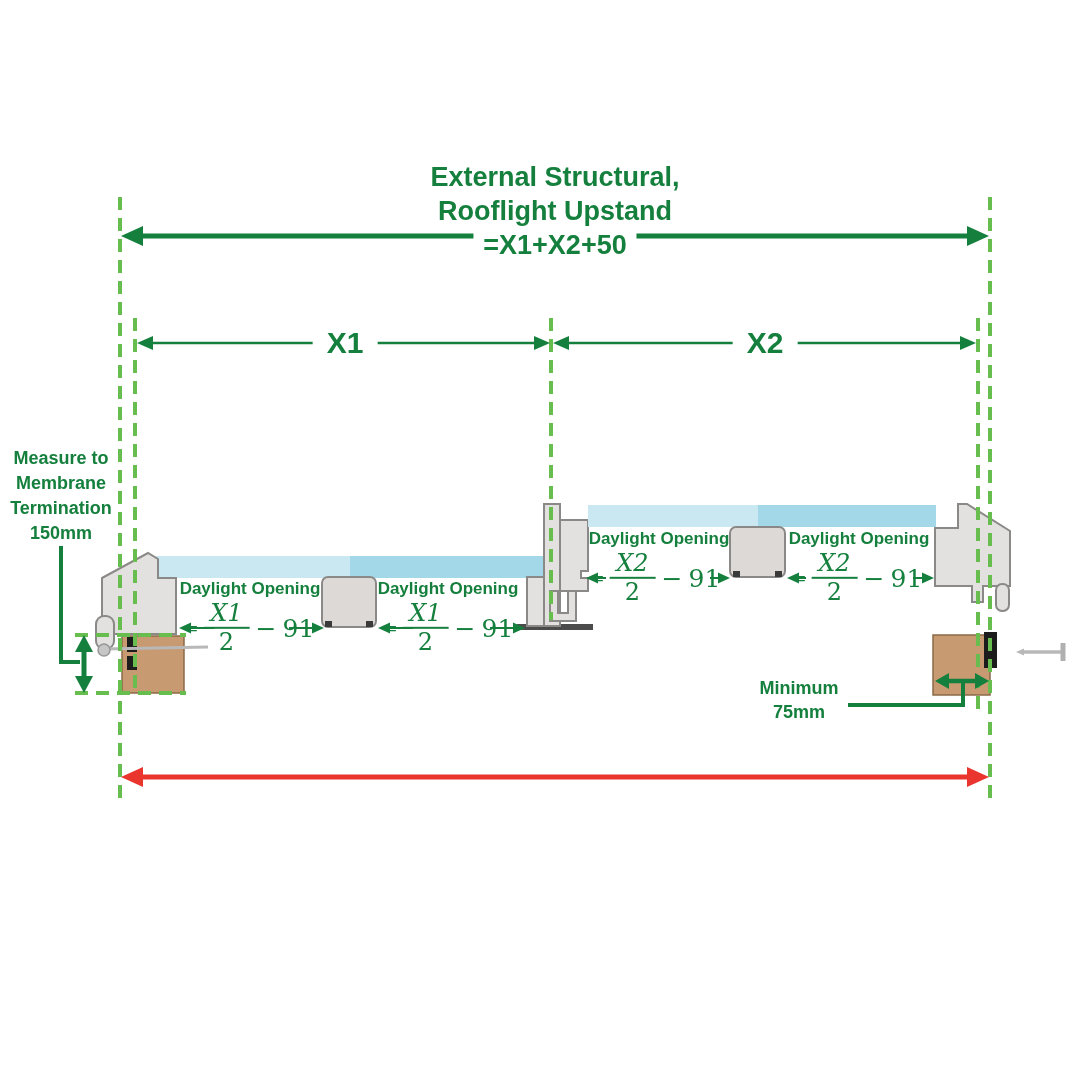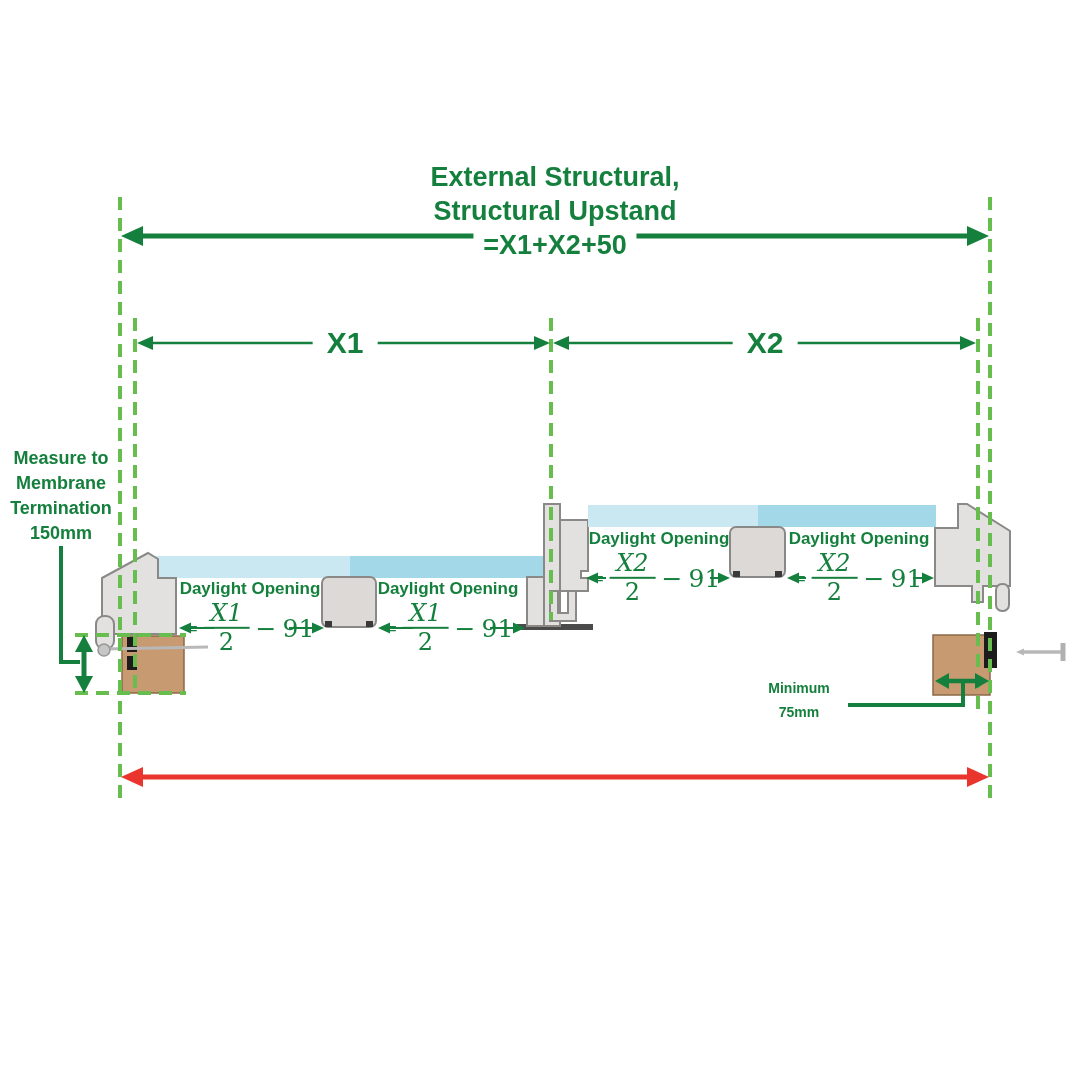--- a/index.html
+++ b/index.html
@@ -24,21 +24,21 @@
     text-align:center;white-space:nowrap;
   }
   .cxy{transform:translate(-50%,-50%);}
   .cx{transform:translateX(-50%);}
   .bgw{background:#ffffff;}
   .title{top:160px;left:555px;font-size:27px;line-height:34px;display:flex;flex-direction:column;align-items:center;}
   .title span{background:#fff;padding:0 10px;display:inline-block;}
   .dim{font-size:30px;padding:0 14px;}
   .height-lbl{top:446px;left:61px;font-size:18px;line-height:25px;}
   .daylight{font-size:17px;}
-  .min-lbl{top:676px;left:799px;font-size:14px;line-height:24px;}
+  .min-lbl{top:676px;left:799px;font-size:18px;line-height:24px;}
   .measure{top:777px;left:555px;font-size:42px;color:var(--red);padding:0 16px;}
   .formula{
     position:absolute;display:flex;align-items:center;gap:6px;
     font-family:"DejaVu Serif",serif;color:var(--green);font-weight:400;
   }
   .formula .eq{font-family:"Liberation Sans",sans-serif;font-size:13px;font-weight:700;}
   .frac{display:inline-flex;flex-direction:column;align-items:center;line-height:1.05;font-size:24px;}
   .frac .num{font-style:italic;border-bottom:2px solid var(--green);padding:0 7px 1px 7px;}
   .frac .den{padding-top:1px;}
   .mo,.offset{font-size:25px;}
@@ -159,21 +159,21 @@
 
     <g>
       <line x1="134" y1="777" x2="976" y2="777" stroke="var(--red)" stroke-width="5"></line>
       <polygon points="121,777 143,767 143,787" fill="var(--red)"></polygon>
       <polygon points="989,777 967,767 967,787" fill="var(--red)"></polygon>
     </g>
   </svg>
 
   <div class="lbl title cx">
     <span>External Structural,</span>
-    <span>Structural Upstand</span>
+    <span>Rooflight Upstand</span>
     <span>=X1+X2+50</span>
   </div>
 
   <div class="lbl dim cxy bgw" style="top:343px;left:345px;">X1</div>
   <div class="lbl dim cxy bgw" style="top:343px;left:765px;">X2</div>
 
   <div class="lbl height-lbl cx">
     <div>Measure to</div>
     <div>Membrane</div>
     <div>Termination</div>

